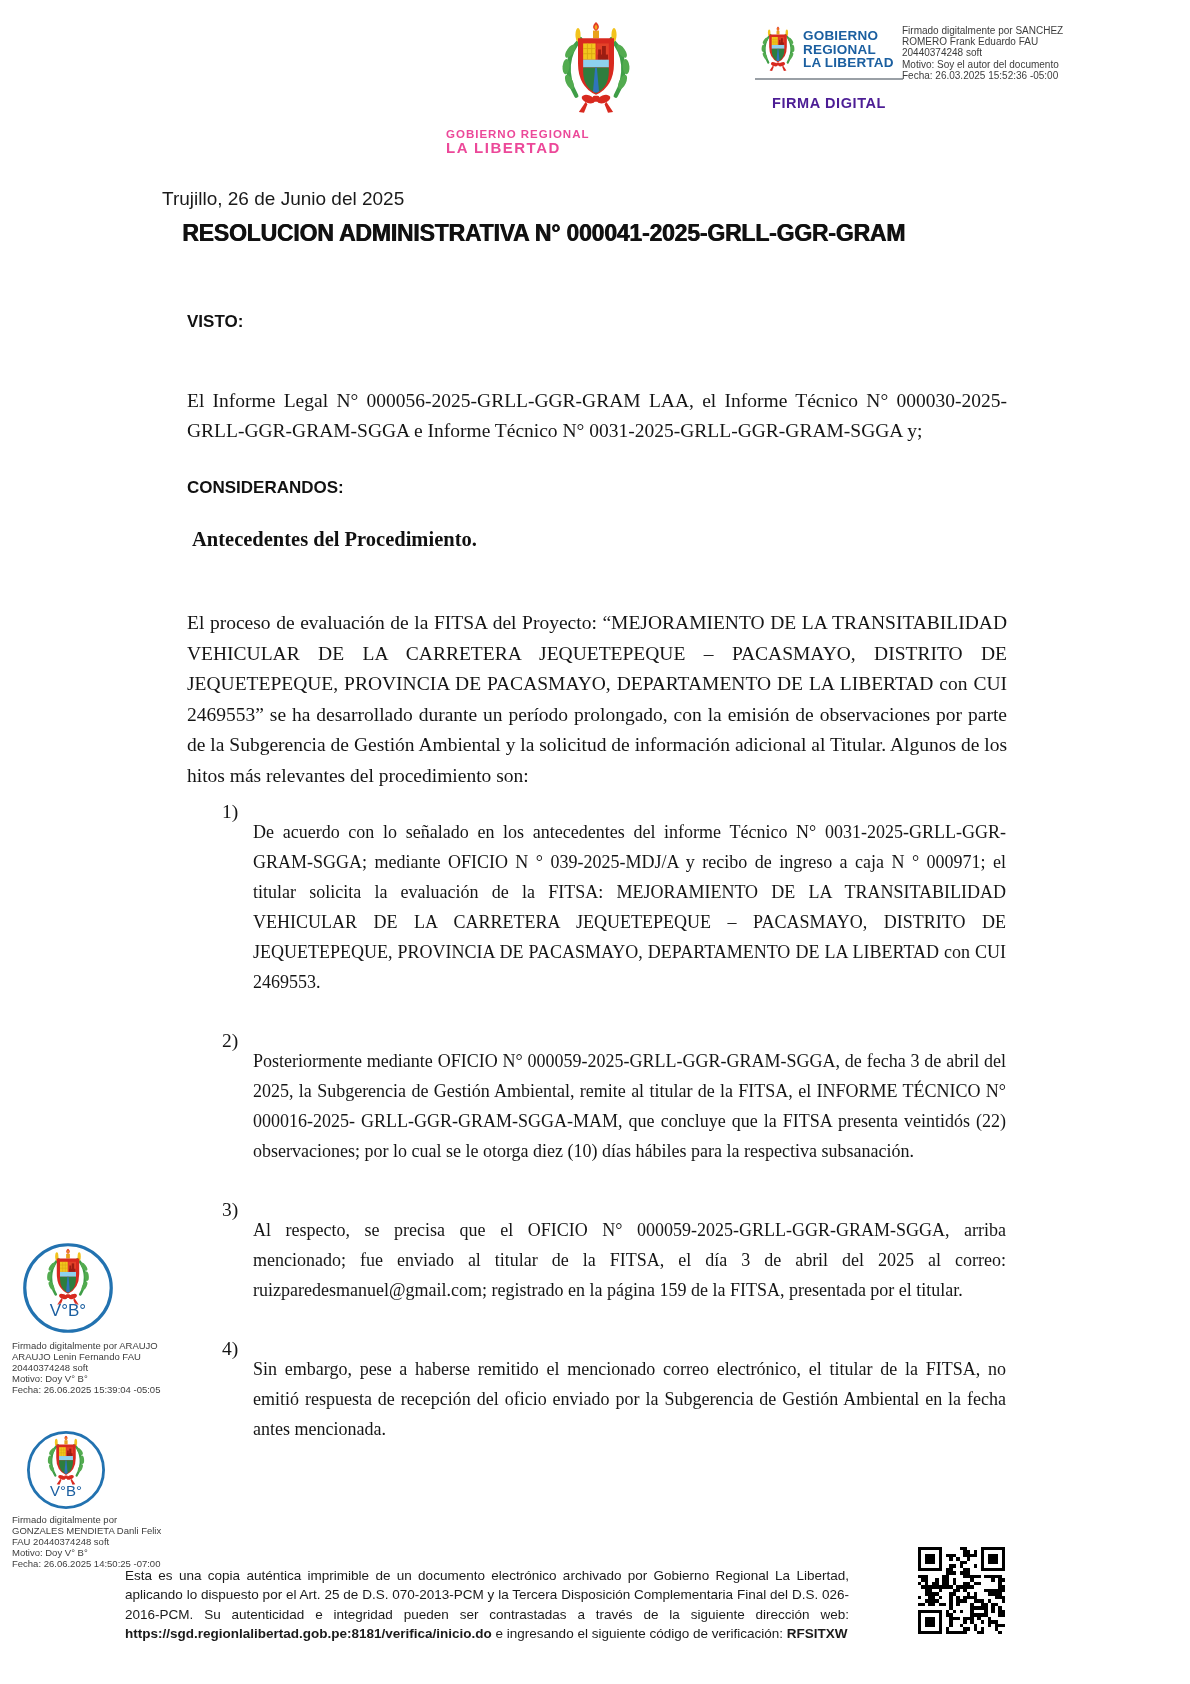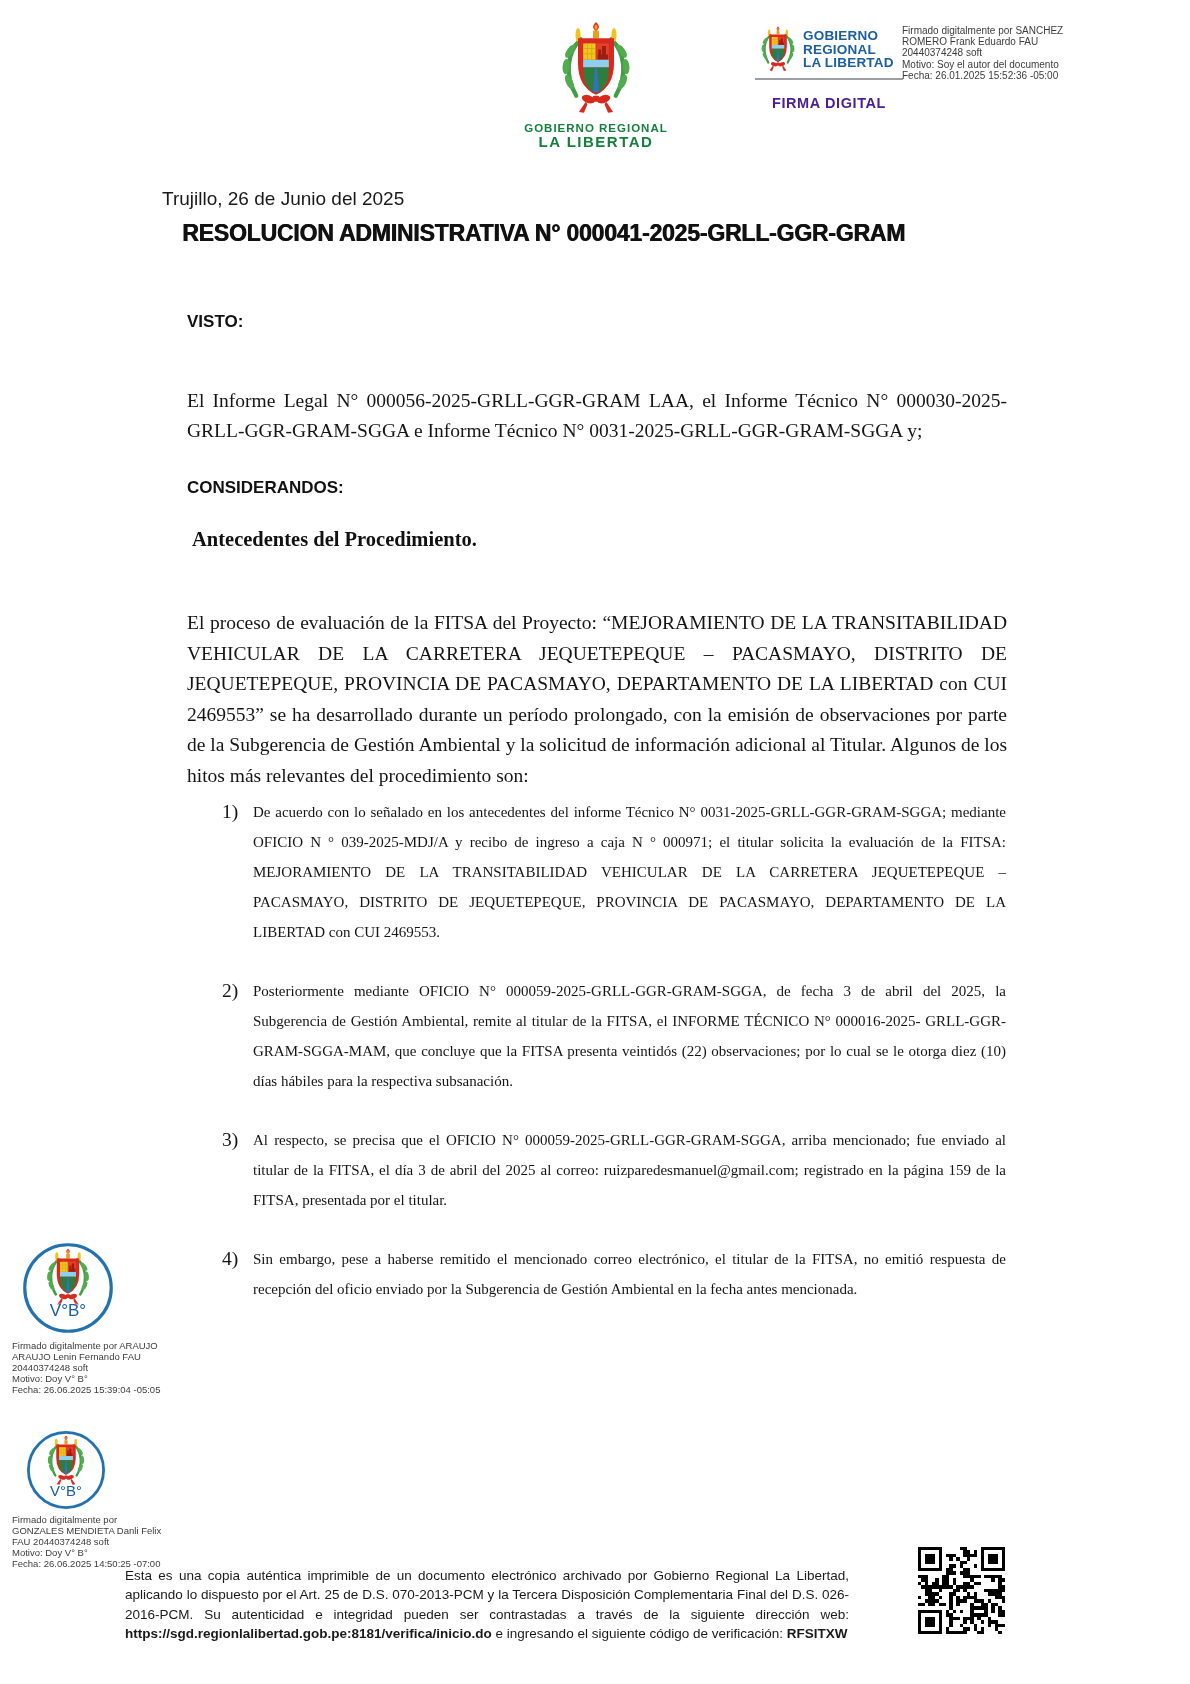--- a/index.html
+++ b/index.html
@@ -1,22 +1,22 @@
 <!DOCTYPE html>
 <html><head>
 <meta charset="utf-8">
 <style>
   html,body{margin:0;padding:0;background:#e8e8e8;}
   .page{position:relative;width:1190px;height:1684px;background:#ffffff;margin:0 auto;
         font-family:"Liberation Serif",serif;color:#151515;overflow:hidden;}
 
   
   .crest-main{position:absolute;left:548px;top:22px;width:96px;height:96px;}
-  .crest-caption{position:absolute;left:446px;top:122px;width:300px;text-align:center;
-                 color:#15803d;font-family:"Liberation Sans",sans-serif;font-weight:bold;}
+  .crest-caption{position:absolute;left:446px;top:128px;width:300px;text-align:left;
+                 color:#ec4899;font-family:"Liberation Sans",sans-serif;font-weight:bold;}
   .crest-caption .l1{font-size:11.5px;letter-spacing:1px;line-height:12px;}
   .crest-caption .l2{font-size:15px;letter-spacing:1.5px;line-height:16px;}
   .year-quote{position:absolute;left:280px;top:143px;width:600px;text-align:center;
               color:#8c8c8c;font-family:"Liberation Sans",sans-serif;font-weight:bold;font-size:15px;}
 
   .firma-block{position:absolute;left:755px;top:22px;width:148px;height:78px;}
   .firma-crest{position:absolute;left:2px;top:4px;width:42px;height:48px;}
   .firma-lines{position:absolute;left:48px;top:7px;font-family:"Liberation Sans",sans-serif;
                font-weight:bold;font-size:13.5px;line-height:13.5px;color:#1b5fa0;letter-spacing:0.2px;}
   .firma-rule{position:absolute;left:0;top:56px;width:148px;height:2px;background:#9aa0a6;}
@@ -36,21 +36,21 @@
           font-size:17px;color:#111;}
   .visto-h{left:187px;top:312px;}
   .considerandos-h{left:187px;top:478px;}
   .antecedentes-h{position:absolute;left:192px;top:528px;font-weight:bold;font-size:20.5px;color:#111;}
   .body-just{text-align:justify;font-size:19.5px;line-height:30px;color:#151515;margin-top:24px;}
   .visto-p{position:absolute;left:187px;top:362px;width:820px;}
   .main-p{position:absolute;left:187px;top:584px;width:820px;line-height:30.5px;}
   .num-list{position:absolute;left:222px;top:797px;width:784px;}
   .num-item{display:flex;margin-bottom:29px;}
   .num-item .num{flex:0 0 31px;font-size:19.5px;line-height:30px;}
-  .num-item .txt{flex:1;text-align:justify;font-size:15px;line-height:30px;}
+  .num-item .txt{flex:1;text-align:justify;font-size:18px;line-height:30px;margin-top:20px;}
 
   
   .seal{position:absolute;}
   .seal svg{width:100%;height:100%;}
   .seal .vobo{position:absolute;left:0;right:0;bottom:14%;text-align:center;
               font-family:"Liberation Sans",sans-serif;font-weight:normal;color:#1b5fa0;
               text-shadow:0 0 2px #fff,0 0 2px #fff;}
   .seal-1{left:22px;top:1242px;width:92px;height:92px;}
   .seal-1 .vobo{font-size:17px;}
   .seal-2{left:26px;top:1430px;width:80px;height:80px;}
@@ -136,21 +136,21 @@
       <div>REGIONAL</div>
       <div>LA LIBERTAD</div>
     </div>
     <div class="firma-rule"></div>
     <div class="firma-label">FIRMA DIGITAL</div>
   </div>
   <div class="sig-note sig-top">Firmado digitalmente por SANCHEZ
 ROMERO Frank Eduardo FAU
 20440374248 soft
 Motivo: Soy el autor del documento
-Fecha: 26.01.2025 15:52:36 -05:00</div>
+Fecha: 26.03.2025 15:52:36 -05:00</div>
 
   <div class="date-line">Trujillo, 26 de Junio del 2025</div>
   <div class="doc-title">RESOLUCION ADMINISTRATIVA N° 000041-2025-GRLL-GGR-GRAM</div>
 
   <div class="h-sans visto-h">VISTO:</div>
   <div class="body-just visto-p">El Informe Legal N° 000056-2025-GRLL-GGR-GRAM LAA, el Informe Técnico N° 000030-2025-GRLL-GGR-GRAM-SGGA e Informe Técnico N° 0031-2025-GRLL-GGR-GRAM-SGGA y;</div>
 
   <div class="h-sans considerandos-h">CONSIDERANDOS:</div>
   <div class="antecedentes-h">Antecedentes del Procedimiento.</div>
 

